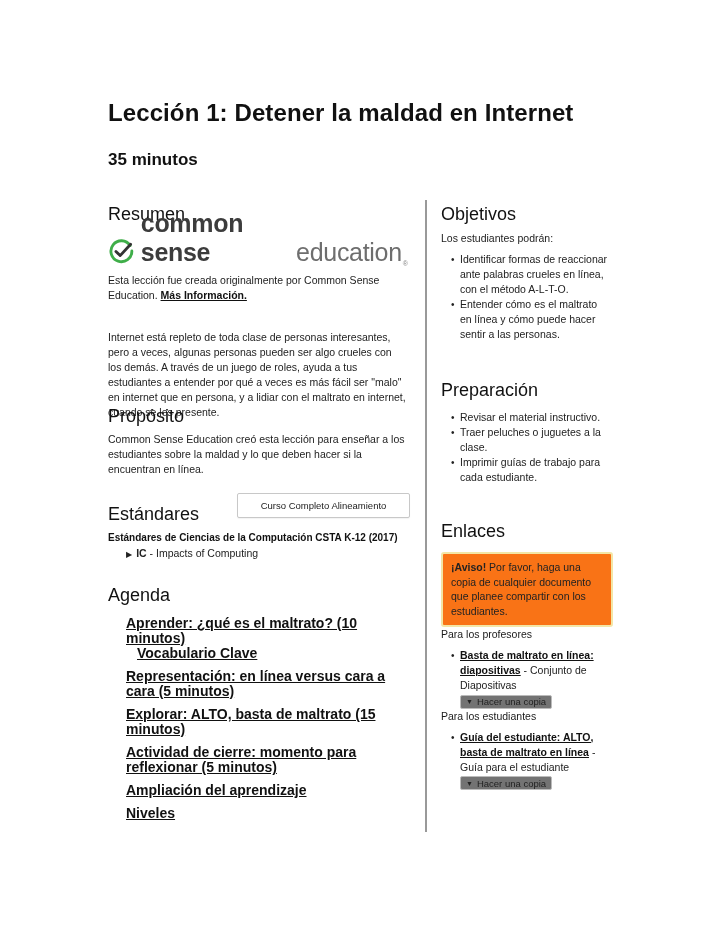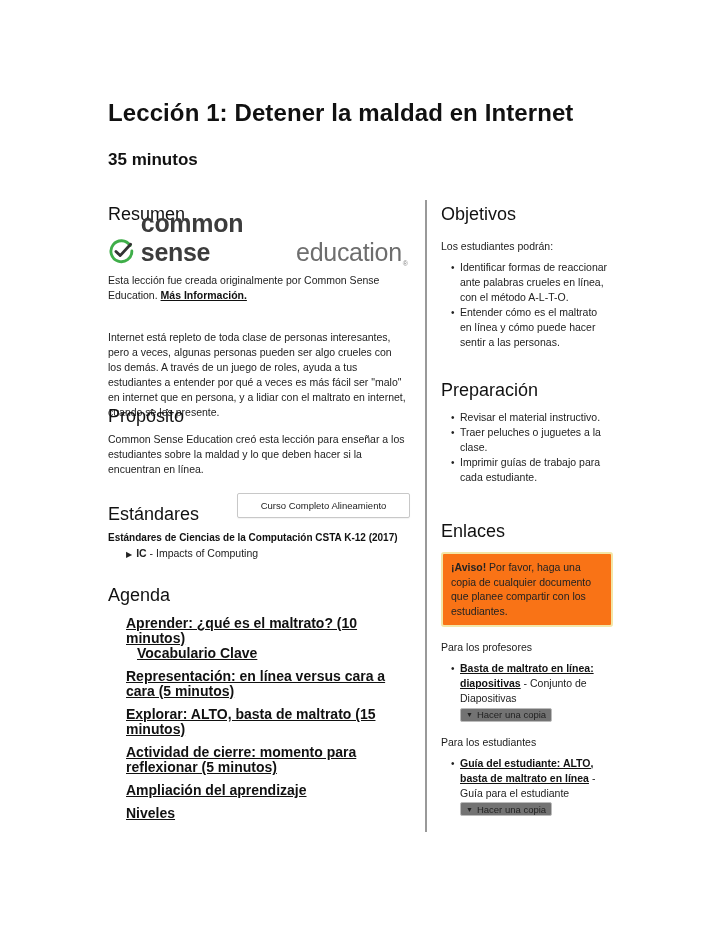--- a/index.html
+++ b/index.html
@@ -55,36 +55,36 @@
     .std-item .tri { font-size: 8px; margin-right: 4px; }
     .std-item b { font-weight: bold; }
 
     .agenda { position: absolute; top: 381px; left: 0; width: 300px; }
     .agenda ul { list-style: none; margin-top: 10px; margin-left: 18px; }
     .agenda li { font-size: 14px; line-height: 15px; margin-bottom: 8px; }
     .agenda li a { font-weight: bold; color: #111; }
     .agenda .sub { margin-left: 11px; display: block; }
 
     
-    .obj-intro { margin-top: 14px; }
+    .obj-intro { margin-top: 6px; }
     ul.bullets { list-style: none; margin-top: 6px; margin-left: 10px; }
     ul.bullets li { position: relative; padding-left: 9px; font-size: 10.5px; line-height: 15px; }
     ul.bullets li::before { content: "\2022"; position: absolute; left: 0; top: 0; font-size: 10px; }
 
     .prep { position: absolute; top: 176px; left: 0; width: 170px; }
     .prep ul.bullets { margin-top: 9px; }
 
     .enlaces { position: absolute; top: 317px; left: 0; width: 170px; }
     .warn {
       margin-top: 10px; width: 172px;
       border: 2px solid #f3e6a6; background: #f97316; border-radius: 3px;
       padding: 6px 8px 7px 8px; font-size: 10.5px; line-height: 14.5px; color: #222;
     }
     .warn b { font-weight: bold; }
-    .group-label { font-size: 10.5px; margin-top: 13px; line-height: 15px; }
+    .group-label { font-size: 10.5px; margin-top: 0; line-height: 15px; }
     .link-list { margin-top: 5px; }
     .copy-btn {
       display: inline-flex; align-items: center;
       height: 14px; border: 1px solid #bbb; border-radius: 2px; background: #737373;
       font-size: 9.5px; padding: 0 5px; margin-top: 1px; color: #222;
     }
     .copy-btn .caret { font-size: 7px; margin-right: 4px; }
   </style>
 </head>
 <body>

